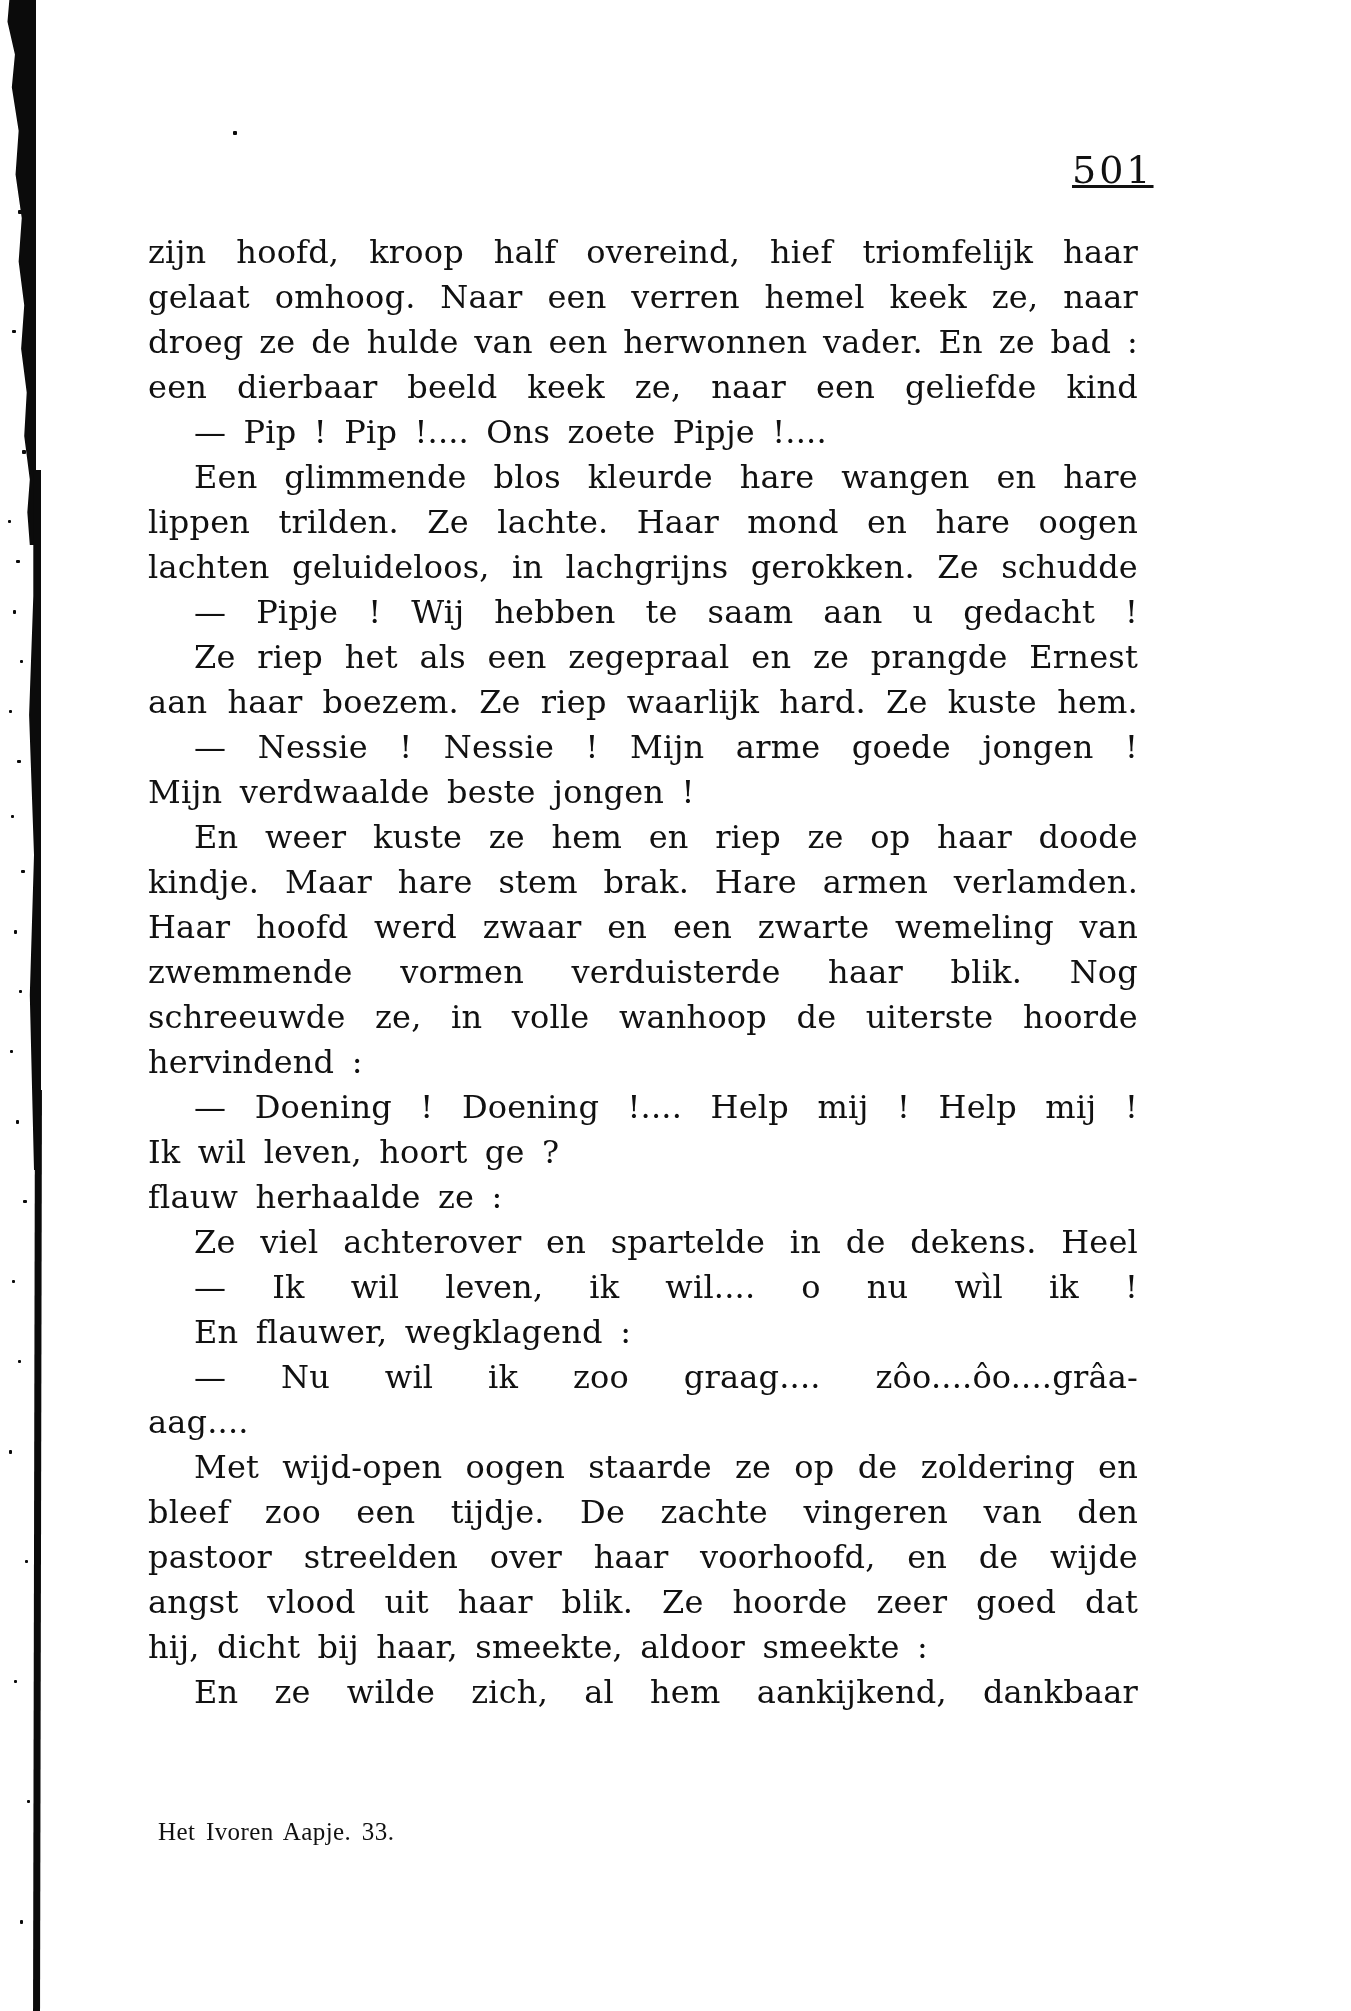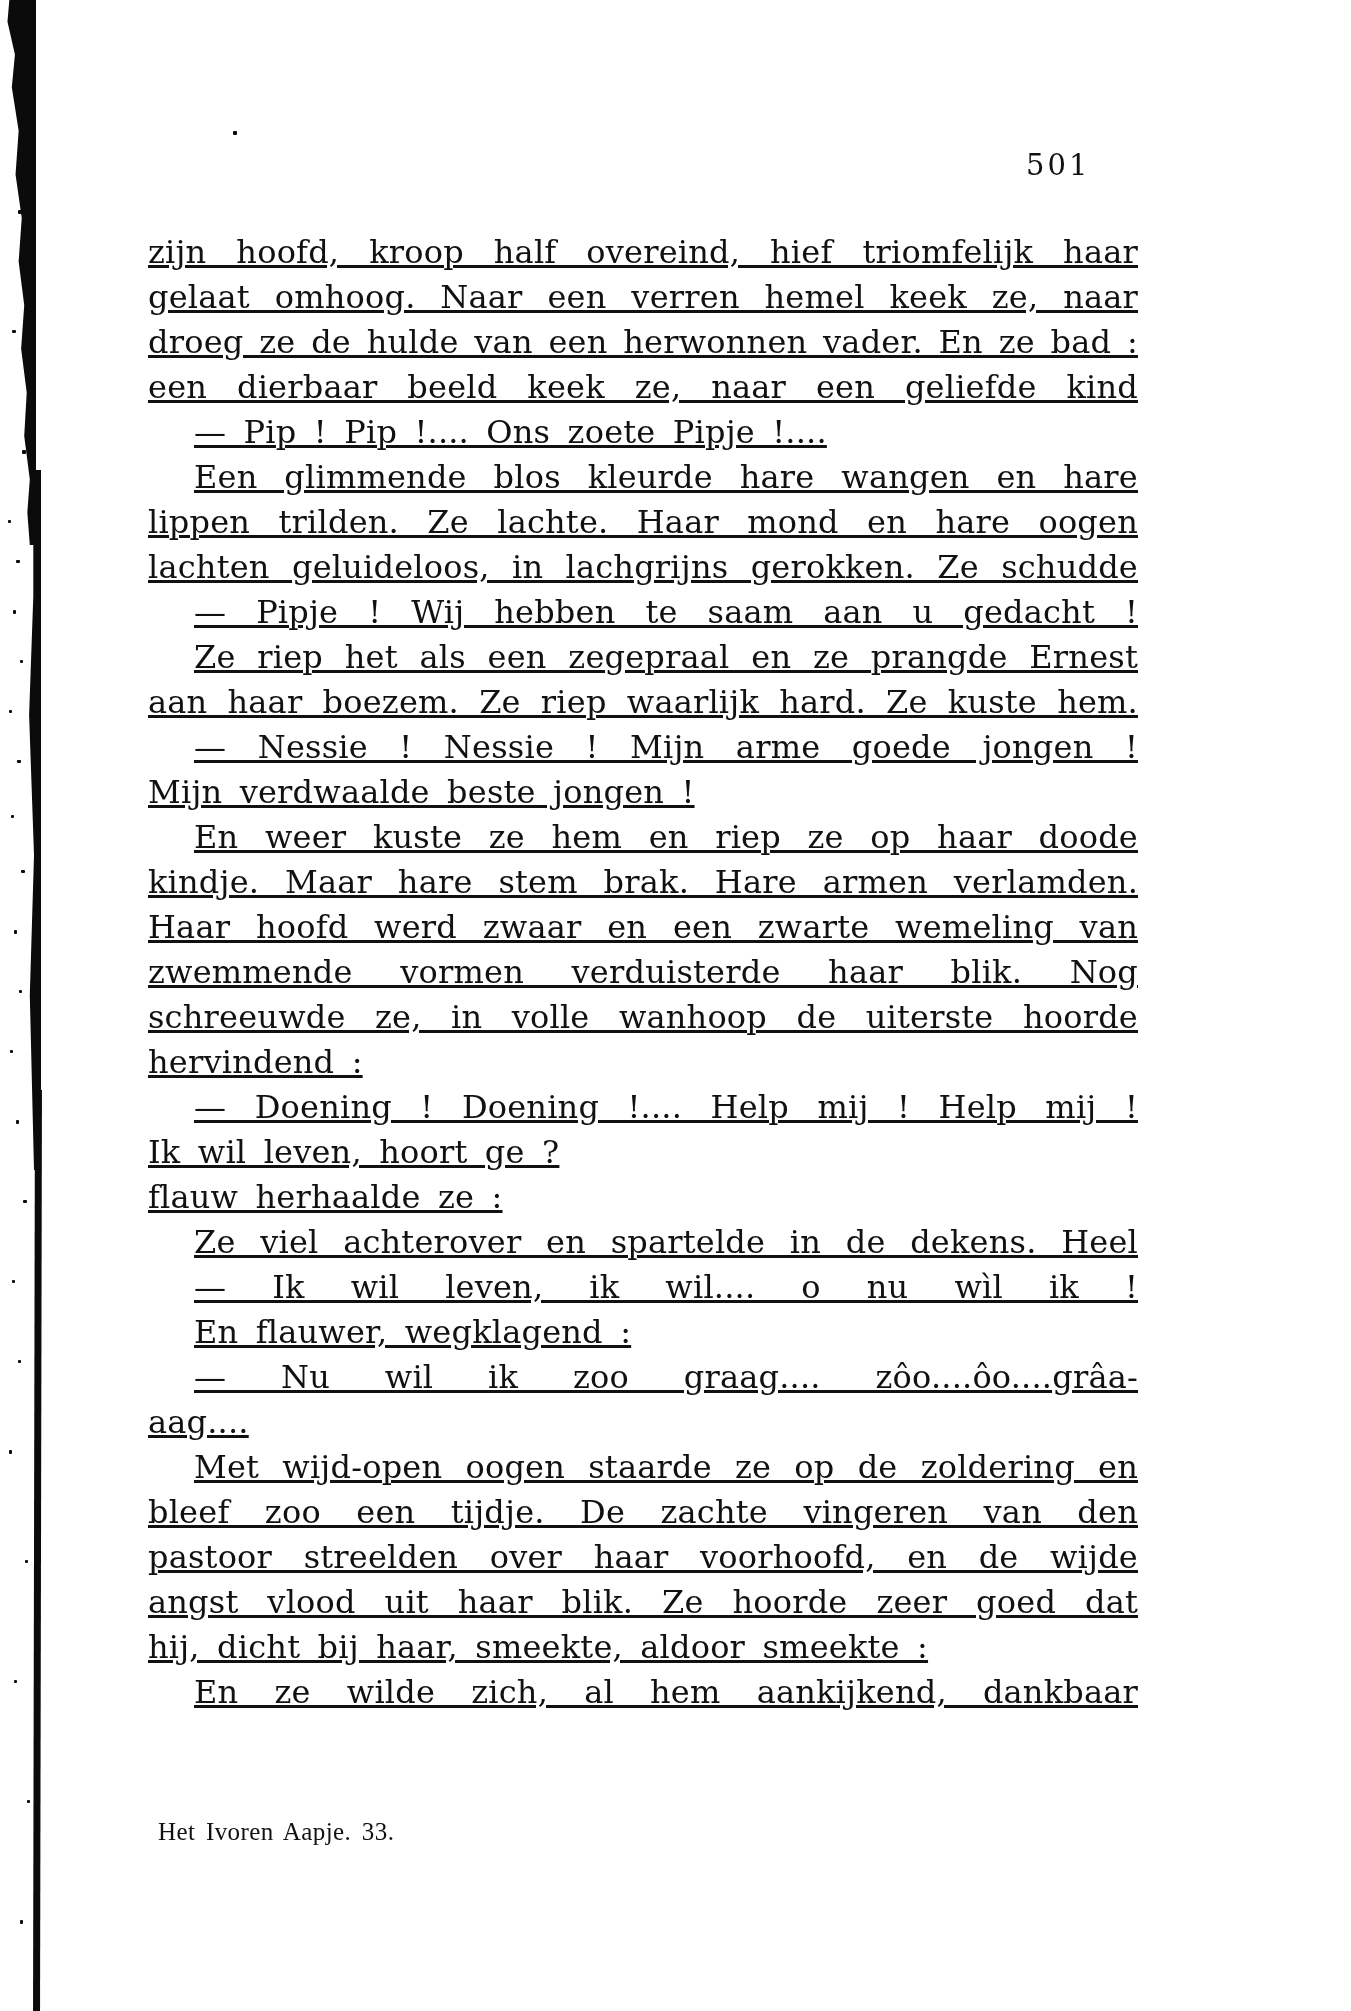--- a/index.html
+++ b/index.html
@@ -29,25 +29,25 @@
     clip-path: polygon(45% 0, 100% 0, 100% 100%, 50% 100%, 20% 75%, 50% 55%, 15% 35%, 45% 18%);
   }
   .art-line {
     left: 34px; top: 1090px; width: 7px; height: 921px;
     transform: rotate(0.12deg);
   }
   .speck { position: absolute; background: #0b0b0b; border-radius: 1px; }
 
   
   .pagenum {
-    position: absolute; left: 1026px; top: 148px;
-    font-size: 29px; letter-spacing: 3px;
+    position: absolute; left: 1072px; top: 148px;
+    font-size: 38px; letter-spacing: 3px; text-decoration: underline;
   }
   .textblock {
-    position: absolute; left: 148px; top: 230px; width: 990px; text-decoration: underline;
+    position: absolute; left: 148px; top: 230px; width: 990px;
   }
   .line {
     font-size: 32px;
     line-height: 45px;
     height: 45px;
     letter-spacing: 0.2px;
     white-space: nowrap;
   }
   .line.j {
     white-space: normal;

